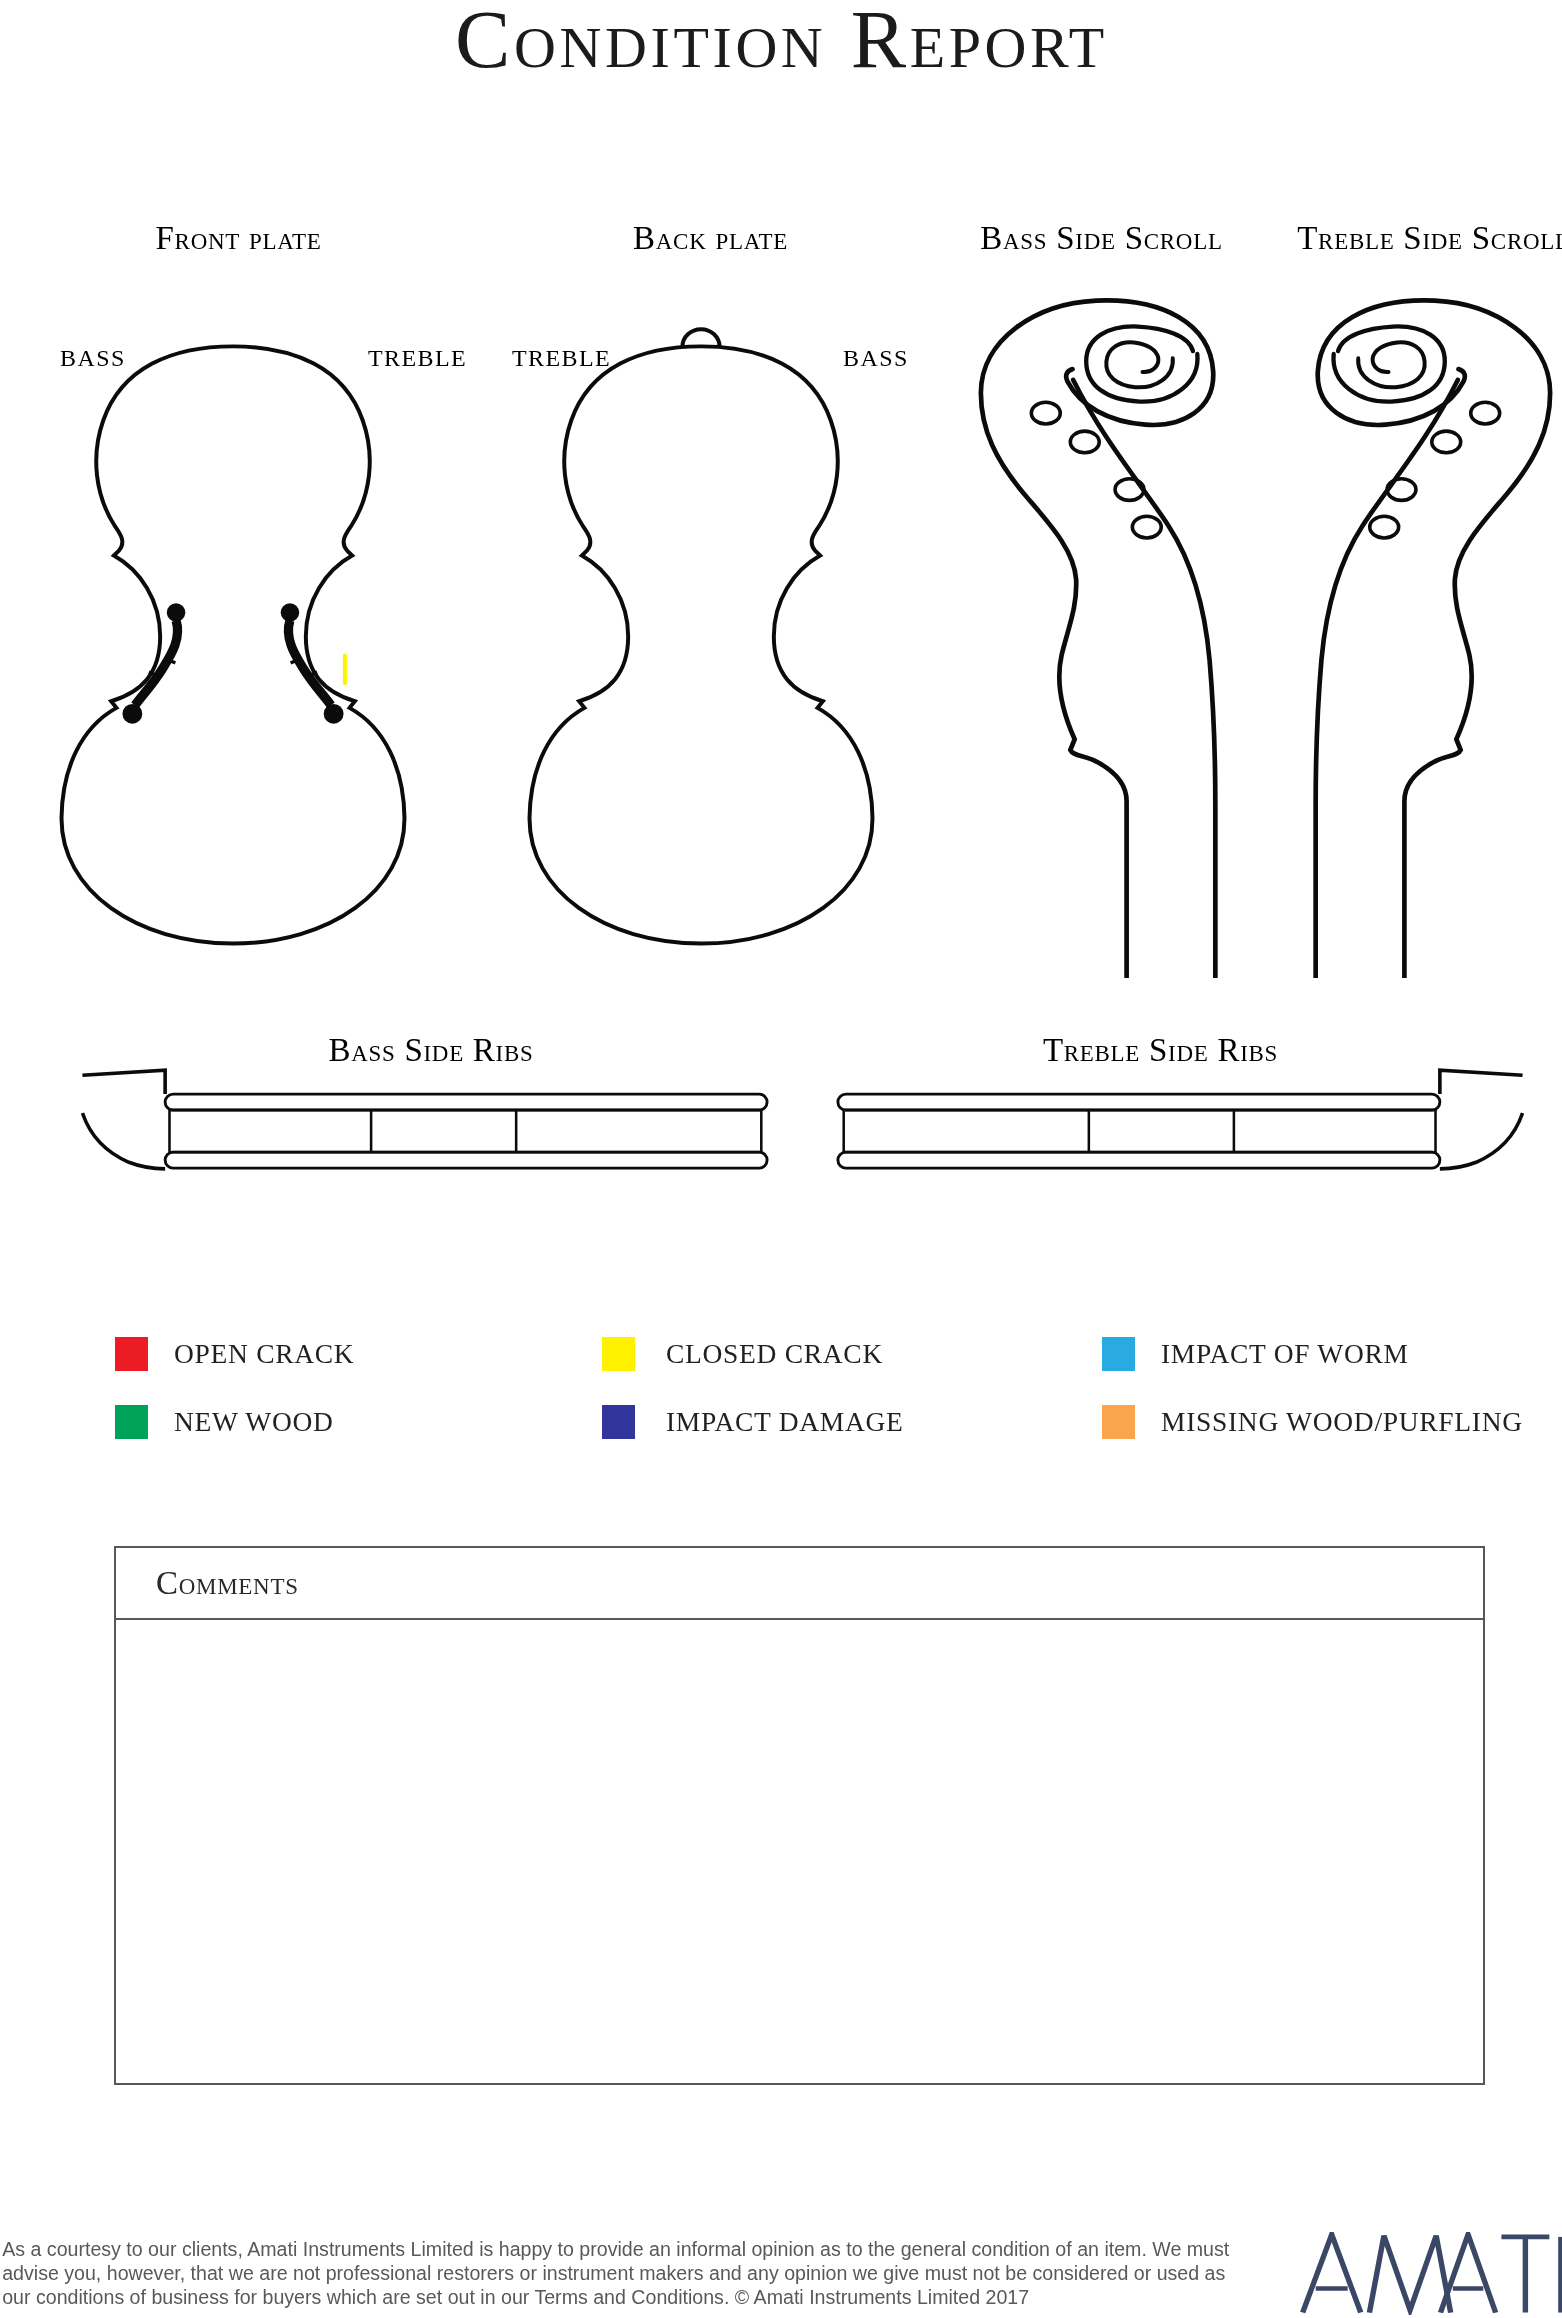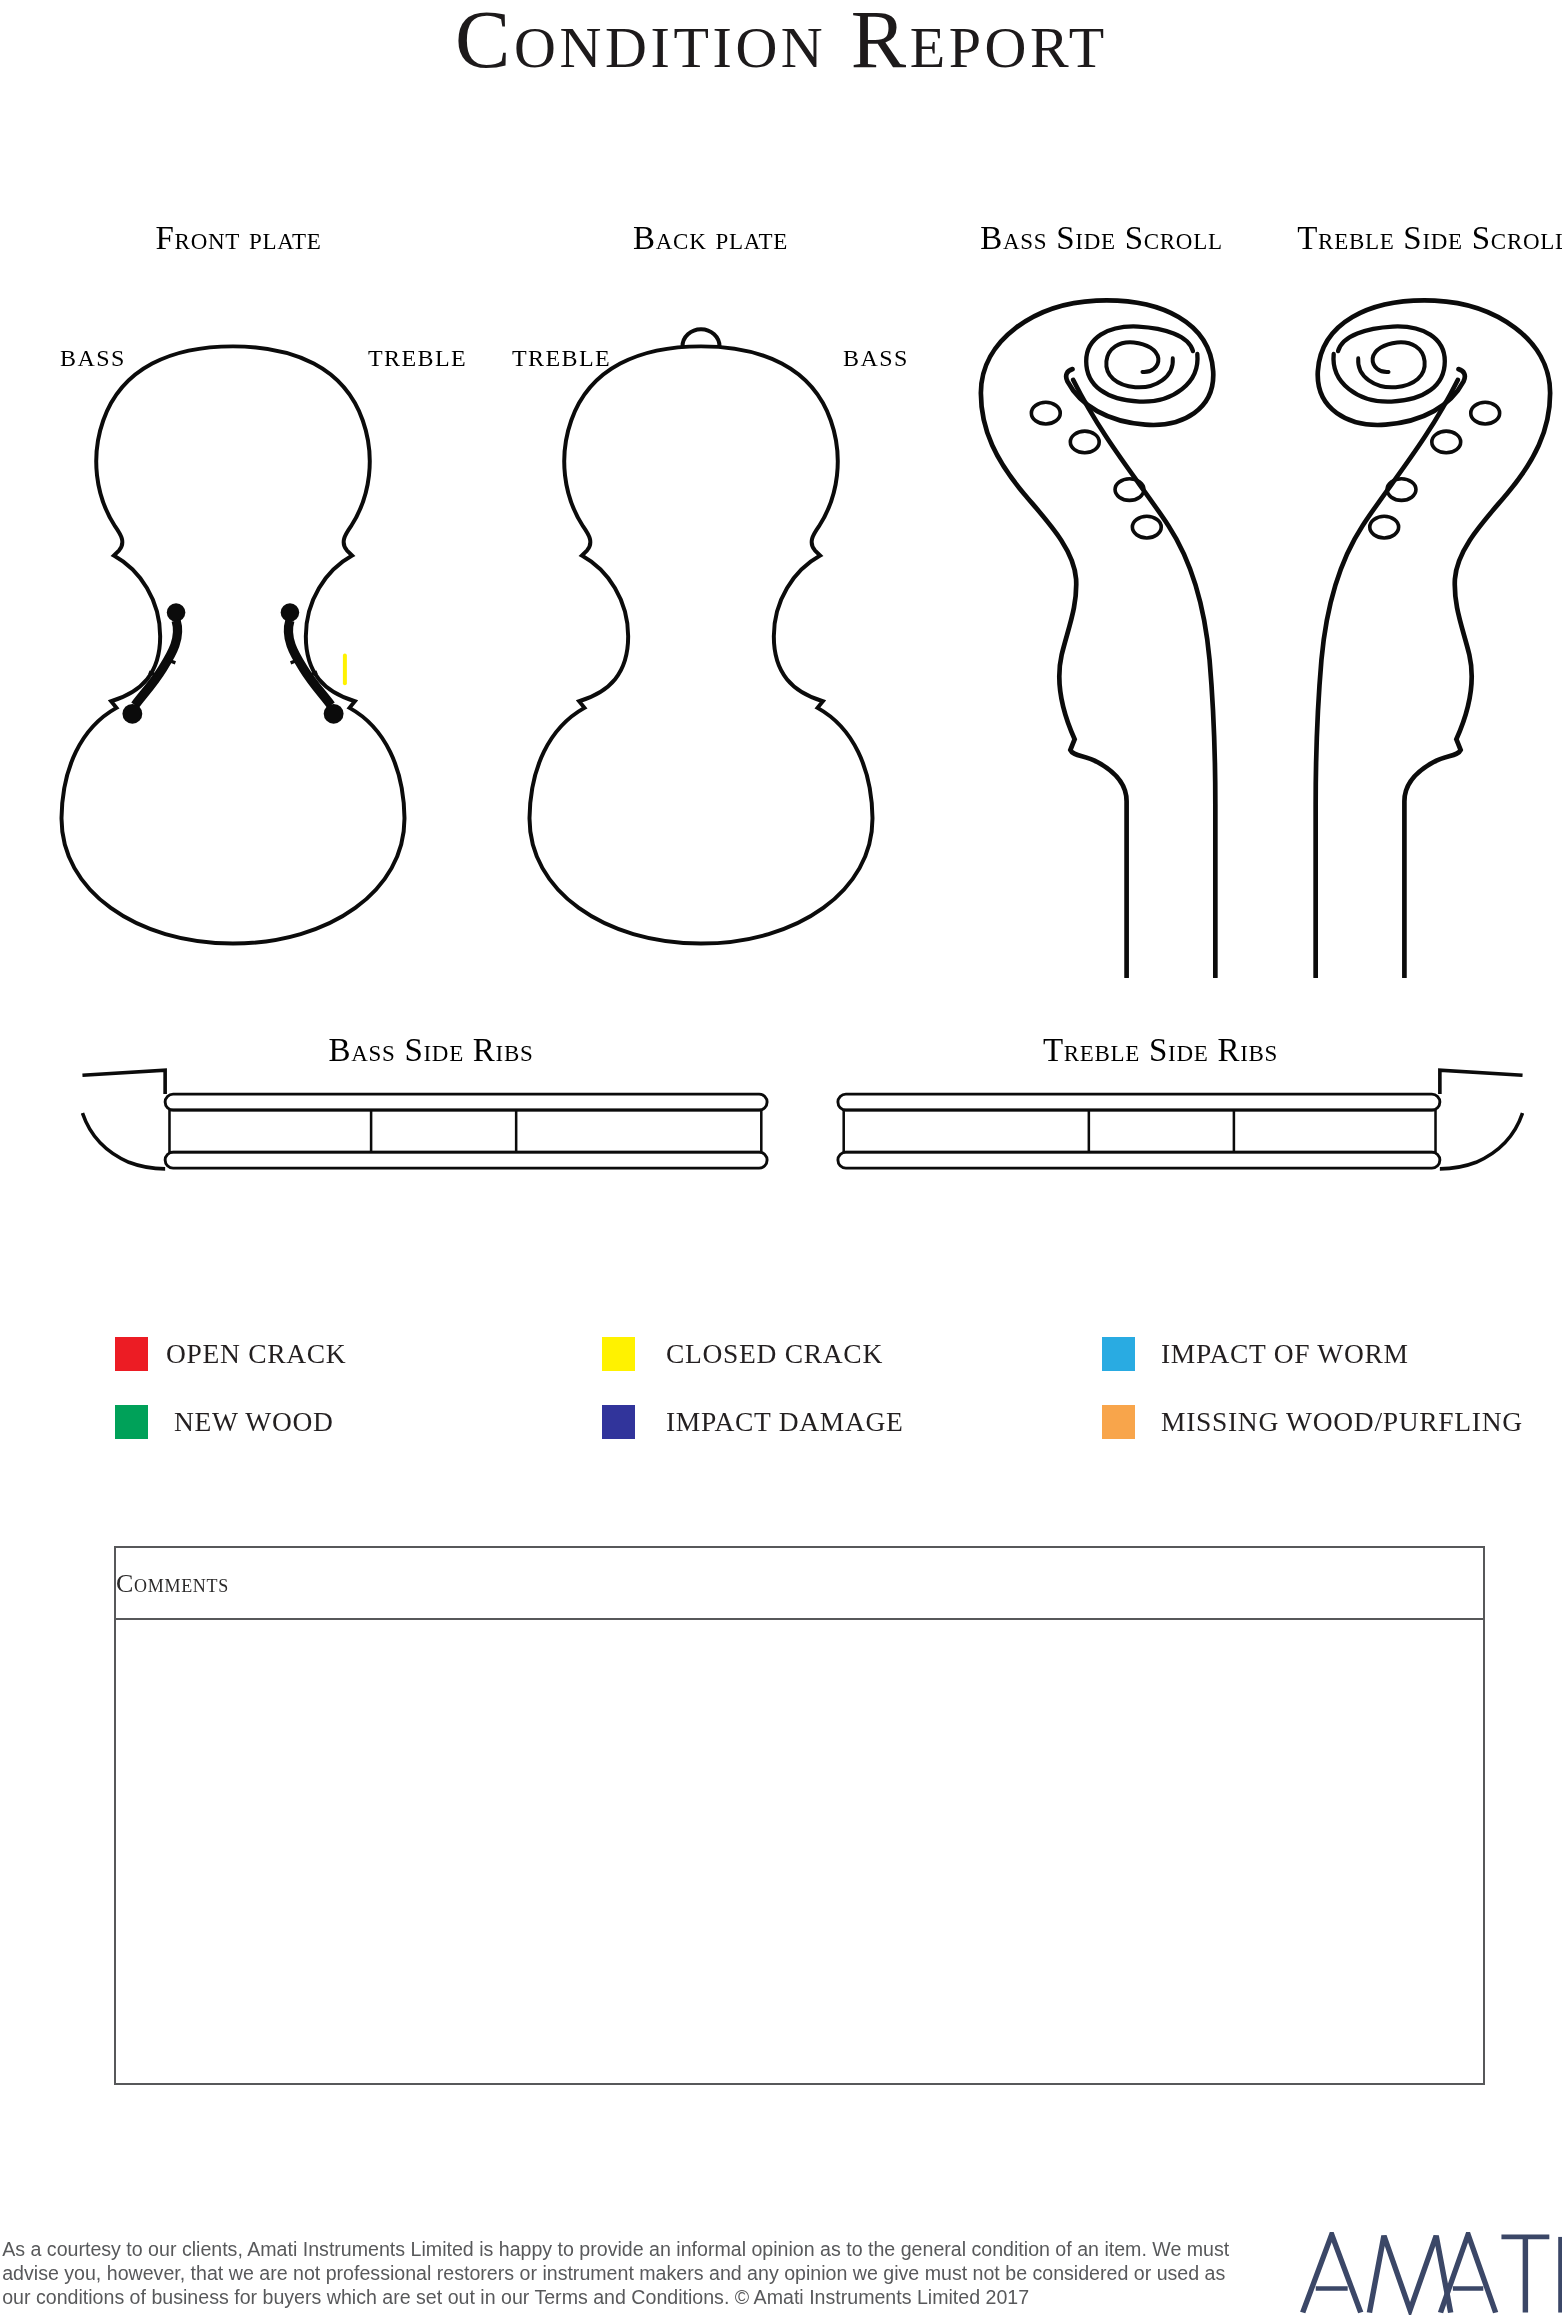--- a/index.html
+++ b/index.html
@@ -39,22 +39,22 @@
     position:absolute; line-height:34px; white-space:nowrap;
     font-size:27.5px; letter-spacing:0.7px; color:#231f20;
   }
 
   .comments-box {
     left:114px; top:1546px; width:1371px; height:539px;
     border:2.2px solid #57585a; background:#fff;
   }
   .comments-header {
     height:72px; border-bottom:2.2px solid #57585a;
-    line-height:71px; 
-    font-size:26px; letter-spacing:0.7px; color:#2b2a2a;
+    line-height:71px; padding-left:40px;
+    font-size:33px; letter-spacing:0.7px; color:#2b2a2a;
   }
   .comments-body { width:100%; height:462px; }
 
   .footer {
     left:2.2px; top:2237px; width:1290px;
     font-family:"Liberation Sans", sans-serif;
     font-size:19.6px; line-height:24px; color:#58595b;
   }
   .footer div { white-space:nowrap; }
 
@@ -242,21 +242,21 @@
     <path class="ink" stroke-width="5" d="M2,66 C12,96 34,120 66,134 C84,141 100,143 116,143"></path>
     <rect class="ink" stroke-width="4" x="116" y="40" width="830" height="22" rx="11"></rect>
     <rect class="ink" stroke-width="3.5" x="122" y="62" width="816" height="58"></rect>
     <path class="ink" stroke-width="3.5" d="M400,62 L400,120 M600,62 L600,120"></path>
     <rect class="ink" stroke-width="4" x="116" y="120" width="830" height="22" rx="11"></rect>
   </g>
 </svg>
 
 <div class="legend-item" style="left:115px;top:1337px;">
   <span class="legend-swatch" style="background: rgb(236, 28, 36);"></span>
-  <span class="legend-label" style="left:51px;text-align:center;">OPEN CRACK</span>
+  <span class="legend-label" style="left:59px;text-align:center;">OPEN CRACK</span>
 </div>
 <div class="legend-item" style="left:602px;top:1337px;">
   <span class="legend-swatch" style="background: rgb(255, 242, 0);"></span>
   <span class="legend-label" style="left:64px;">CLOSED CRACK</span>
 </div>
 <div class="legend-item" style="left:1102px;top:1337px;">
   <span class="legend-swatch" style="background: rgb(41, 171, 226);"></span>
   <span class="legend-label" style="left:59px;">IMPACT OF WORM</span>
 </div>
 <div class="legend-item" style="left:115px;top:1405px;">

